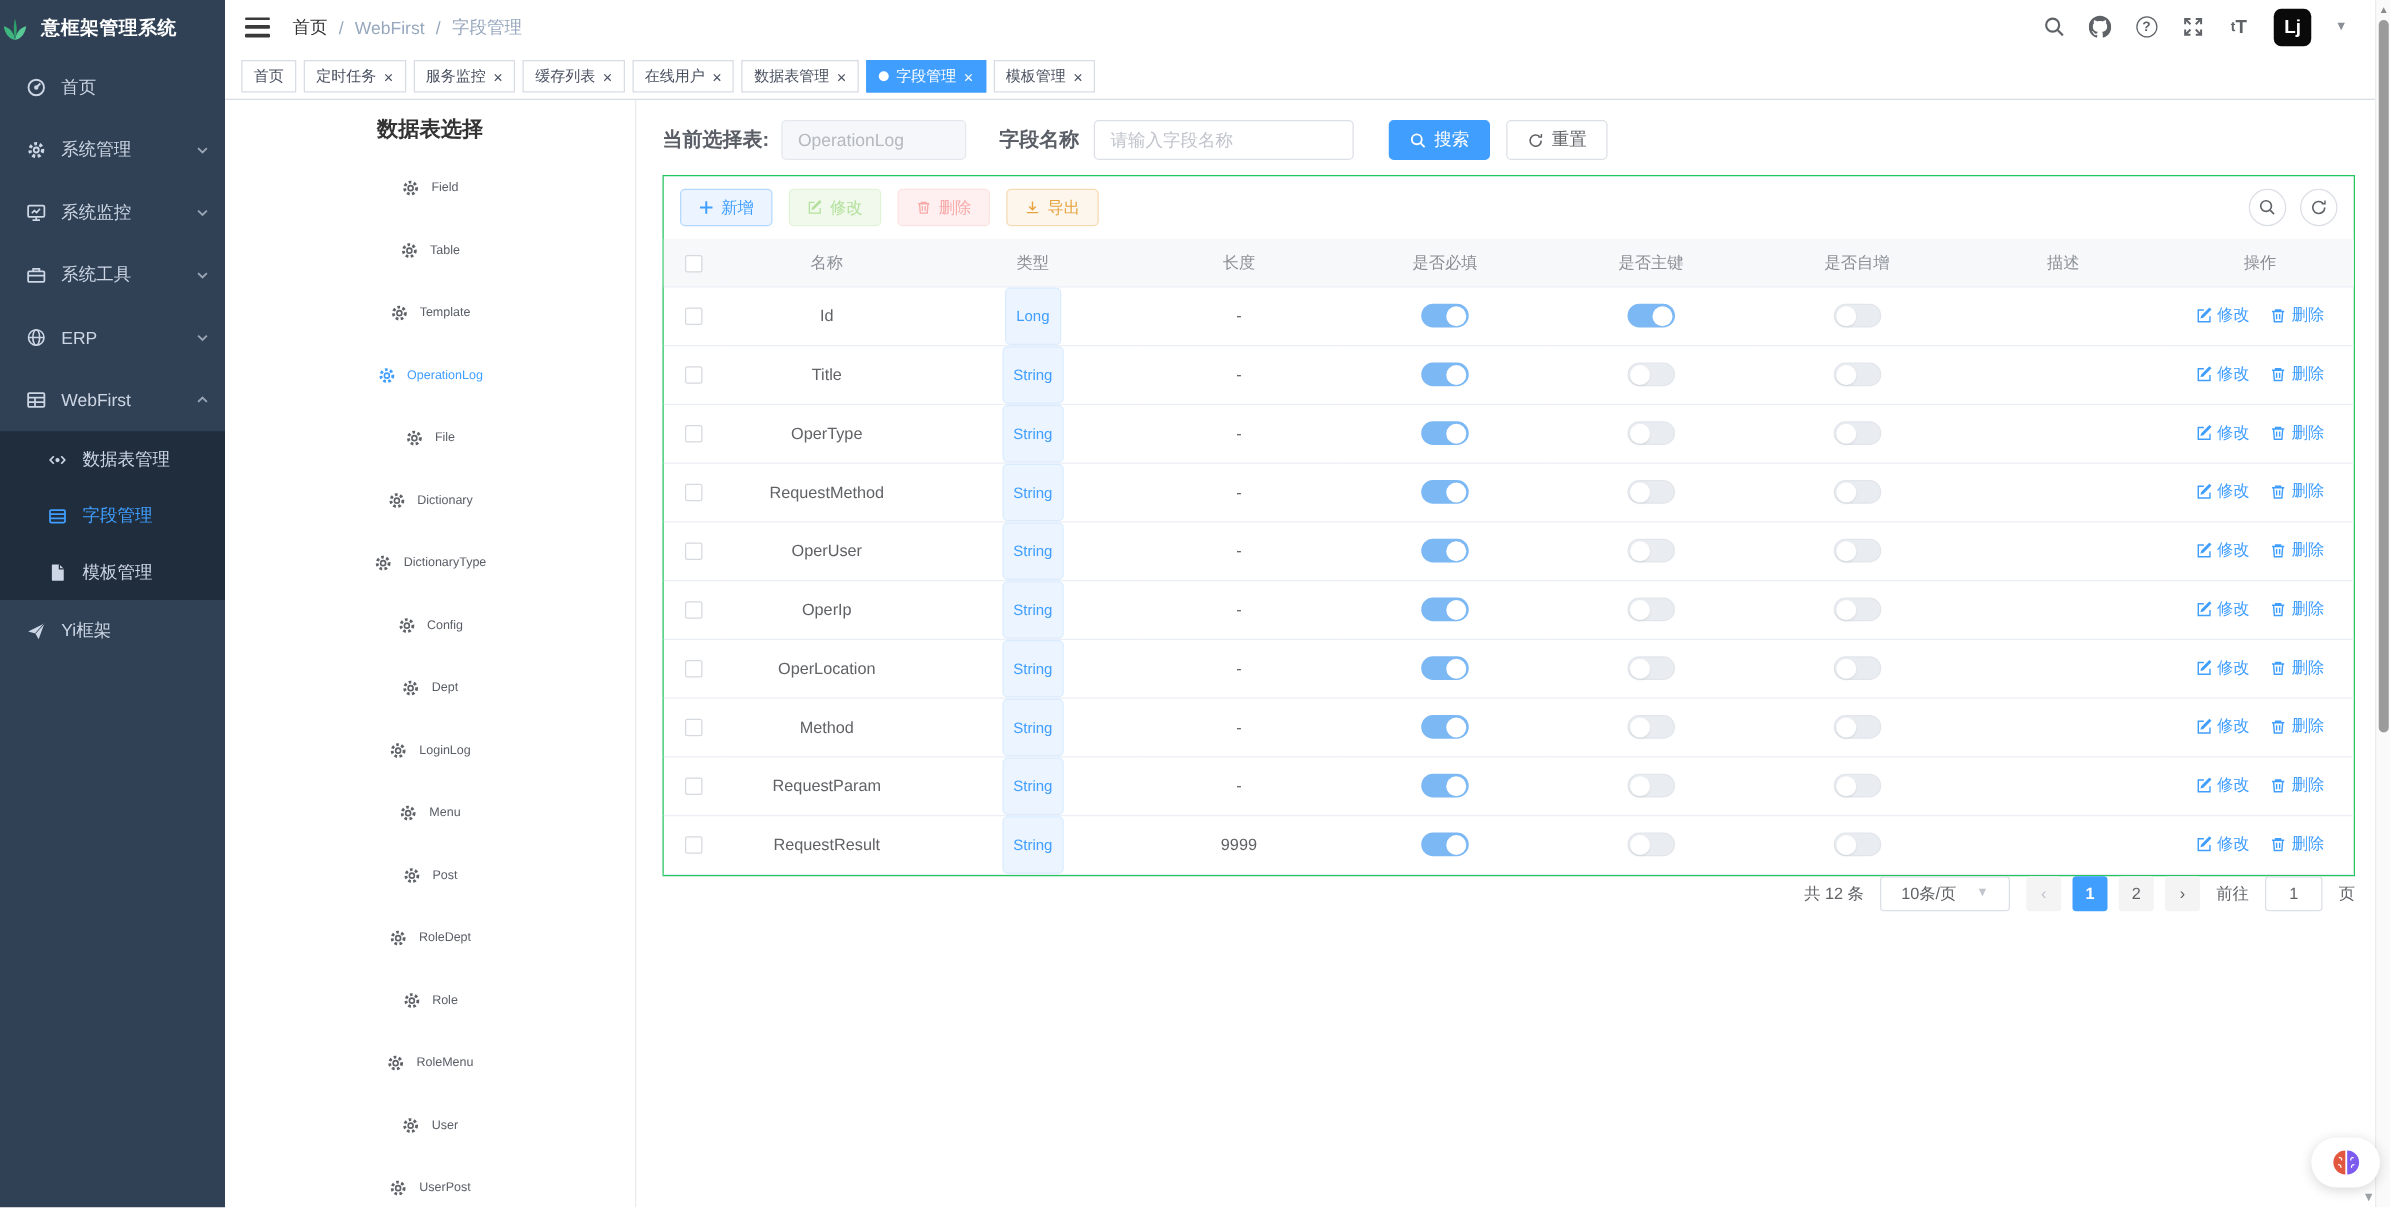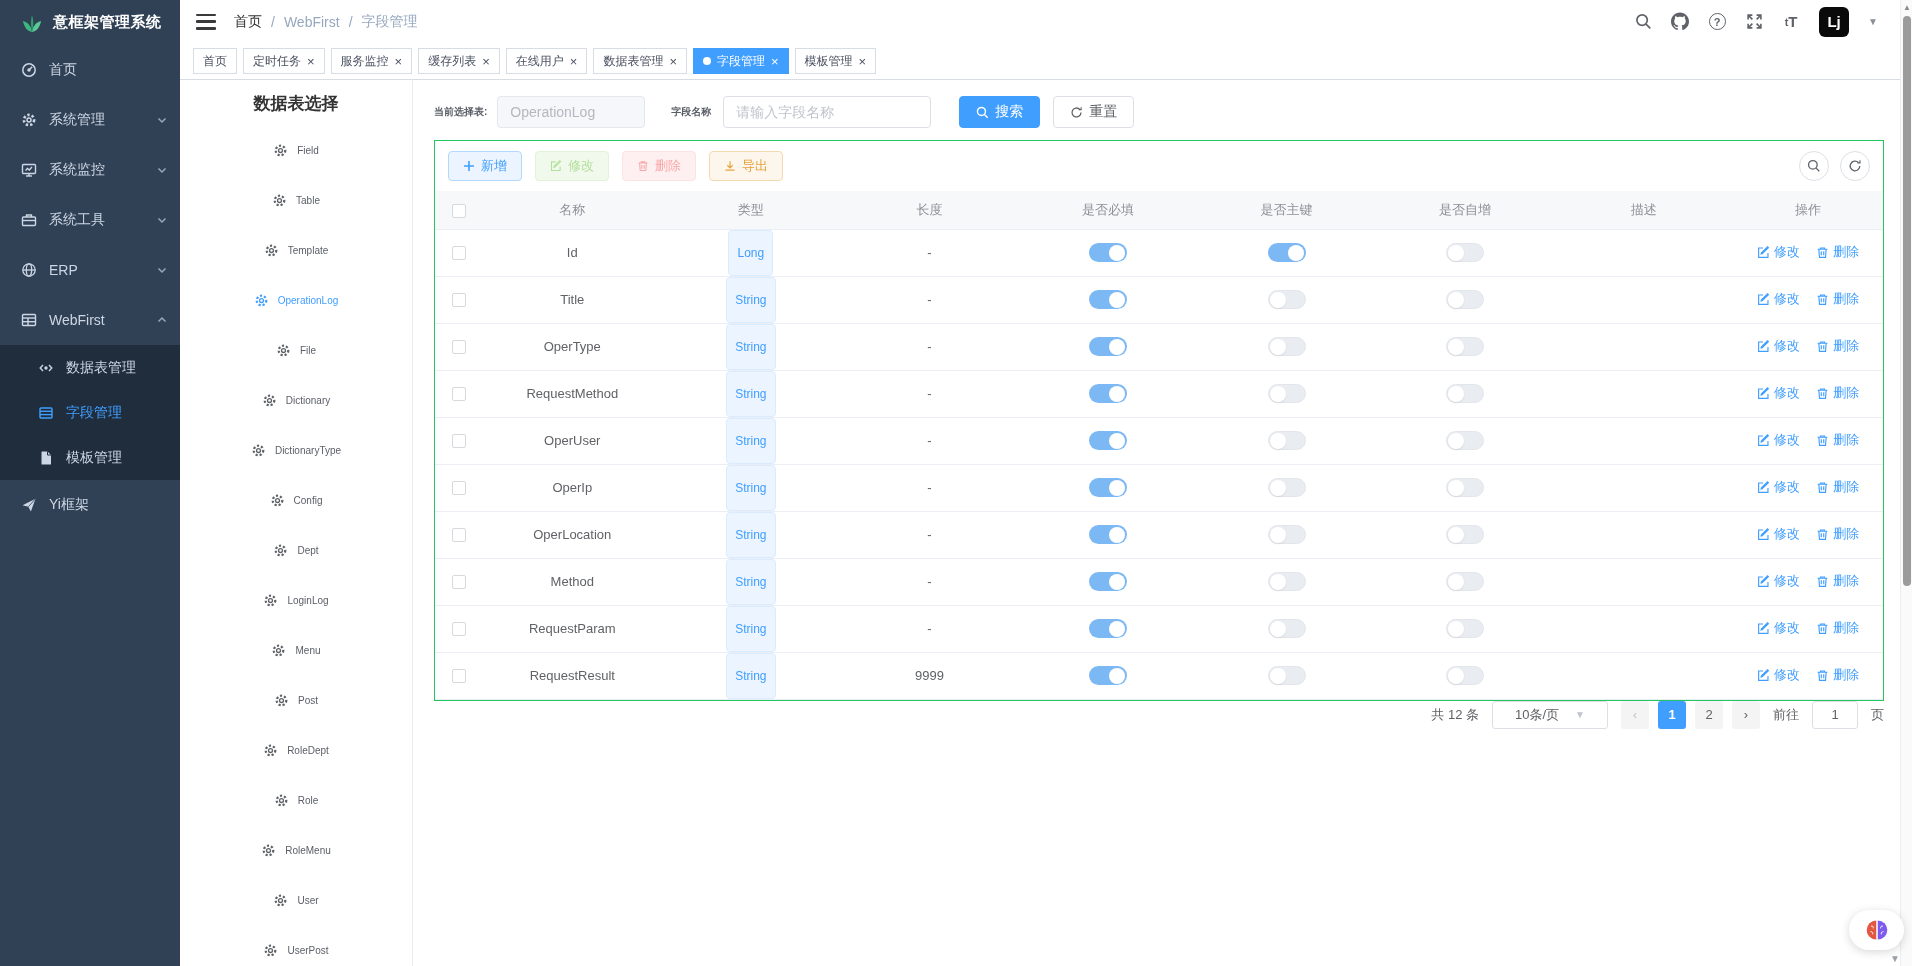--- a/index.html
+++ b/index.html
@@ -2,21 +2,21 @@
 <html><head>
 <meta charset="utf-8">
 <style>
 *{margin:0;padding:0;box-sizing:border-box}
 html,body{width:1912px;height:966px;overflow:hidden}
 body{font-family:"Liberation Sans","DejaVu Sans",sans-serif;background:#fff;color:#606266}
 .screen{position:relative;width:1912px;height:966px;overflow:hidden}
 
 
 .sidebar{position:absolute;left:0;top:0;width:180px;height:966px;background:#304156;z-index:5}
-.logo{height:45px;display:flex;align-items:center;gap:9px;padding-left:20px}
+.logo{height:45px;display:flex;align-items:center;gap:9px;padding-left:0}
 .logo-title{color:#fff;font-weight:bold;font-size:15px;letter-spacing:.5px}
 .menu-item{height:50px;display:flex;align-items:center;padding:0 12px 0 21px;font-size:14px;color:#cdd6e4;cursor:pointer}
 .menu-item .mi-icon{width:16px;height:16px;flex:none}
 .menu-item .mi-label{flex:1;margin-left:12px;white-space:nowrap}
 .chev{width:12px;height:12px;color:#9aa6b5;flex:none}
 .chev.up{transform:rotate(180deg)}
 .submenu{background:#1f2d3d}
 .submenu .menu-item{height:45px;padding-left:38px}
 .menu-item.active{color:#409eff}
 .menu-item.active .mi-icon{color:#409eff}
@@ -39,32 +39,32 @@
 
 
 .tagsbar{position:absolute;left:180px;top:43px;right:12px;height:37px;background:#fff;border-bottom:1px solid #d8dce5;display:flex;align-items:center;gap:6px;padding-left:13px;z-index:3}
 .tab{height:26px;display:inline-flex;align-items:center;gap:6px;padding:0 9px;border:1px solid #d8dce5;background:#fff;color:#495060;font-size:12px;cursor:pointer;white-space:nowrap}
 .tab .tab-dot{width:8px;height:8px;border-radius:50%;background:#fff;flex:none}
 .tab .tab-close{font-size:13px;line-height:1;cursor:pointer}
 .tab.active{background:#409eff;border-color:#409eff;color:#fff}
 
 
 .content{position:absolute;left:180px;top:80px;right:0;bottom:0;background:#fff;display:flex;overflow:hidden}
-.tree-panel{width:233px;flex:none;border-right:1px solid #ececec;overflow:hidden}
+.tree-panel{width:329px;flex:none;border-right:1px solid #ececec;overflow:hidden}
 .tree-title{text-align:center;font-size:17px;font-weight:bold;color:#333;margin:12px 0 10px}
 .tree-item{height:50px;display:flex;align-items:center;justify-content:center;gap:9px;font-size:10px;color:#5a5e66;cursor:pointer}
 .tree-item .gear{width:15px;height:15px;color:#5f6368;flex:none}
 .tree-item.selected{color:#409eff}
 .tree-item.selected .gear{color:#409eff}
 
 .main{flex:1;padding:8px 28px 0 21px;overflow:hidden}
 
 
 .filter-row{display:flex;align-items:center;margin-top:8px}
-.f-label{font-size:10px;font-weight:bold;color:#5a5e66;white-space:nowrap}
+.f-label{font-size:16px;font-weight:bold;color:#5a5e66;white-space:nowrap}
 .inp{height:32px;border:1px solid #dcdfe6;border-radius:4px;font-size:14px;padding:0 12px;color:#606266;outline:none;font-family:inherit}
 .inp::placeholder{color:#c0c4cc}
 .inp.disabled{background:#f5f7fa;border-color:#e4e7ed;color:#b4b8bf}
 .inp.table-inp{width:148px;margin-left:10px}
 .inp.field-inp{width:208px;margin-left:12px}
 .gap24{width:26px;flex:none}
 .btn{display:inline-flex;align-items:center;justify-content:center;gap:6px;height:32px;padding:0 16px;border-radius:4px;font-size:14px;cursor:pointer;border:1px solid transparent;white-space:nowrap;font-family:inherit}
 .btn-search{background:#409eff;border-color:#409eff;color:#fff;margin-left:28px}
 .btn-reset{background:#fff;border-color:#dcdfe6;color:#606266;margin-left:13px}
 
@@ -90,21 +90,21 @@
 .switch.on{background:#7cb8f4}
 .switch.on .knob{right:1.5px}
 .switch.off{background:#e9edf2;border:1px solid #e2e6eb}
 .switch.off .knob{left:1px;top:.5px;box-shadow:0 1px 2px rgba(0,0,0,.08)}
 .op-link{display:inline-flex;align-items:center;gap:4px;color:#409eff;font-size:13px;cursor:pointer;text-decoration:none}
 .op-link + .op-link{margin-left:13px}
 .op-link svg{width:13px;height:13px}
 
 
 .pagination{display:flex;align-items:center;justify-content:flex-end;gap:13px;font-size:13px;color:#606266}
-.pg-select{width:116px;height:28px;border:1px solid #dcdfe6;border-radius:3px;display:flex;align-items:center;justify-content:center;gap:16px;color:#606266;cursor:pointer;background:#fff}
+.pg-select{width:104px;height:28px;border:1px solid #dcdfe6;border-radius:3px;display:flex;align-items:center;justify-content:center;gap:16px;color:#606266;cursor:pointer;background:#fff}
 .pg-select .sel-caret{font-size:10px;color:#c0c4cc}
 .pg-btn{min-width:28px;height:28px;border-radius:3px;background:#f4f4f5;display:flex;align-items:center;justify-content:center;font-size:13px;color:#606266;cursor:pointer}
 .pg-btn.disabled{color:#c0c4cc}
 .pg-btn.page-active{background:#409eff;color:#fff;font-weight:bold}
 .pg-group{display:flex;align-items:center;gap:9px}
 .goto-input{width:46px;height:28px;border:1px solid #dcdfe6;border-radius:3px;text-align:center;font-size:13px;color:#606266;outline:none;font-family:inherit}
 
 
 .scrollbar{position:absolute;right:0;top:0;bottom:0;width:12px;background:#fafafa;border-left:1px solid #ededed;z-index:10}
 .sb-up{position:absolute;top:3px;left:0;width:12px;text-align:center;font-size:8px;color:#8a8a8a}

